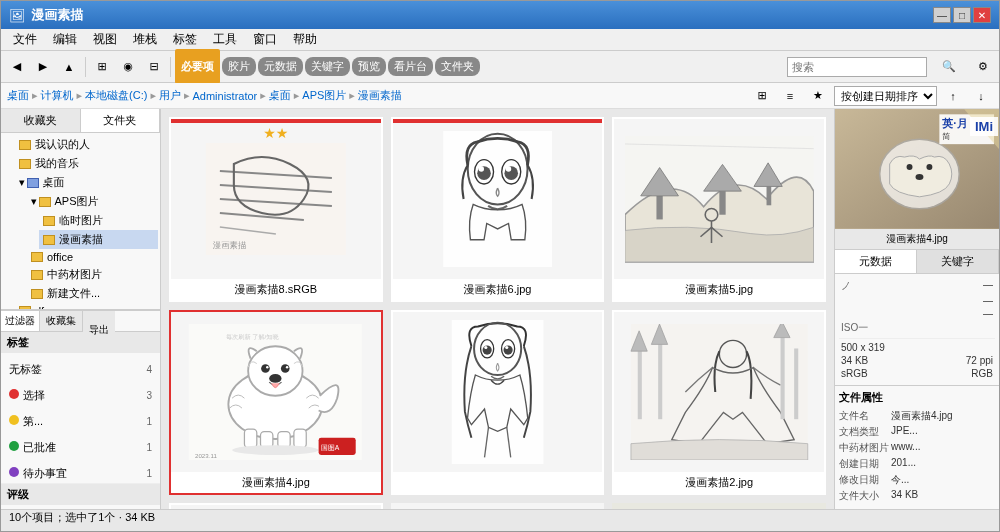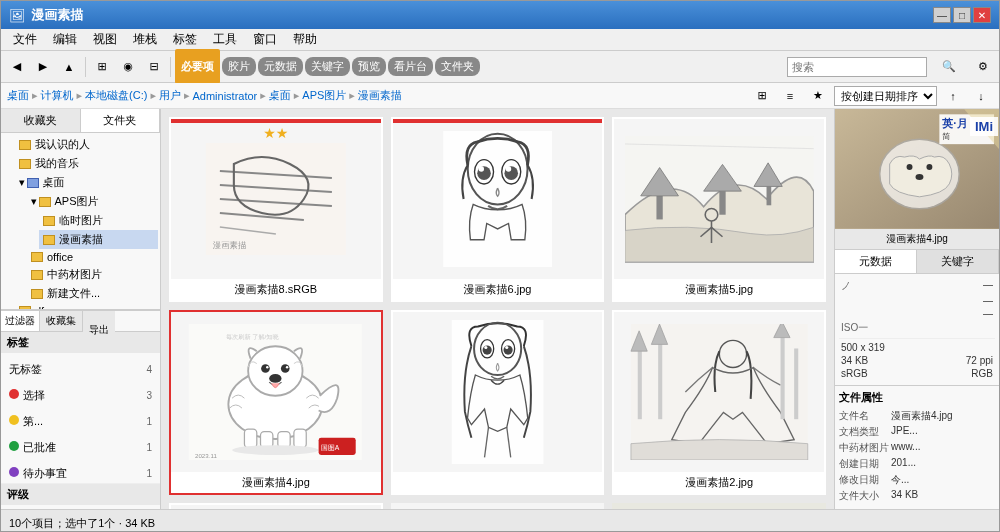--- a/index.html
+++ b/index.html
@@ -80,21 +80,21 @@
     .meta-val { color: #333; }
     .meta-separator { border-bottom: 1px solid #eee; margin: 2px 0; }
 
     .file-props { padding: 4px; font-size: 10px; border-top: 1px solid #ccc; }
     .file-props-header { font-weight: bold; font-size: 11px; margin-bottom: 4px; }
     .file-prop-row { display: grid; grid-template-columns: 50px 1fr; gap: 2px; margin-bottom: 2px; }
     .prop-key { color: #555; font-family: Liberation Serif, serif; }
     .prop-val { color: #333; }
 
     
-    .status-bar { height: 22px; background: #e8e8e8; border-top: 1px solid #ccc; display: flex; align-items: flex-end; padding: 0 8px; font-size: 11px; gap: 8px; }
+    .status-bar { height: 22px; background: #e8e8e8; border-top: 1px solid #ccc; display: flex; align-items: flex-start; padding: 0 8px; font-size: 11px; gap: 8px; }
     .search-box { height: 20px; border: 1px solid #aaa; padding: 0 4px; font-size: 11px; width: 140px; background: white; }
 
     
     .preview-img { width: 100%; height: 100%; background: linear-gradient(135deg, #d4c4a8 0%, #e8dcc8 50%, #c8b88c 100%); display: flex; align-items: center; justify-content: center; position: relative; }
 
     
     ::-webkit-scrollbar { width: 8px; height: 8px; }
     ::-webkit-scrollbar-track { background: #e8e8e8; }
     ::-webkit-scrollbar-thumb { background: #aaa; border-radius: 2px; }
 

